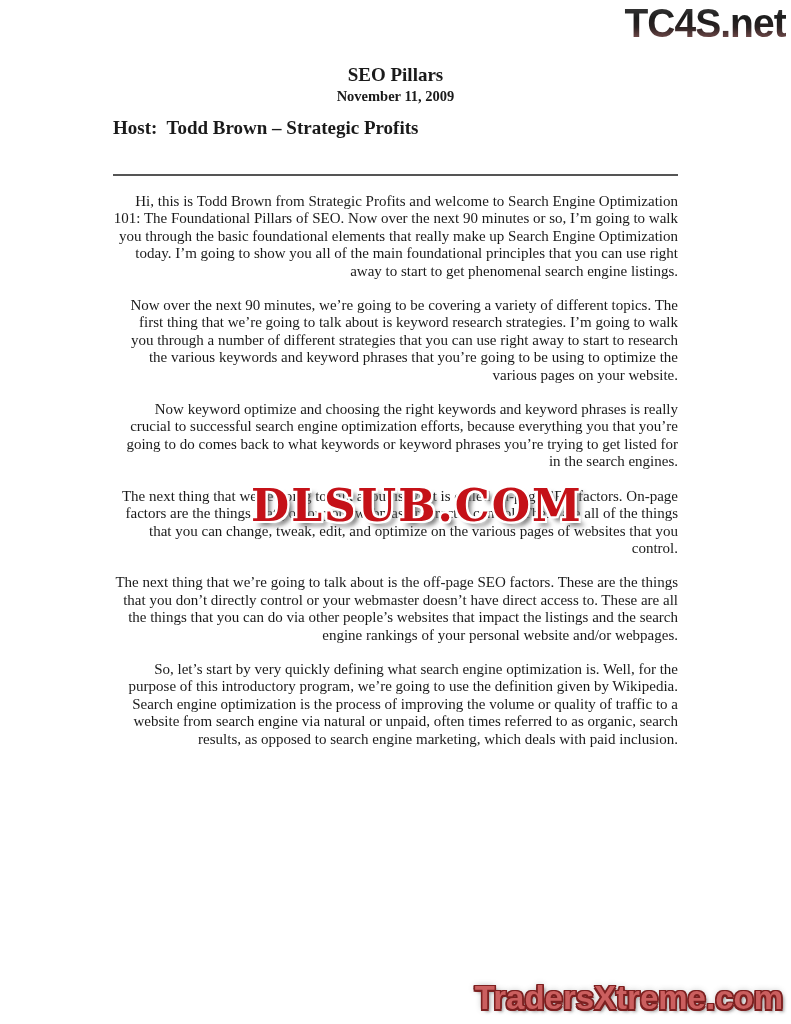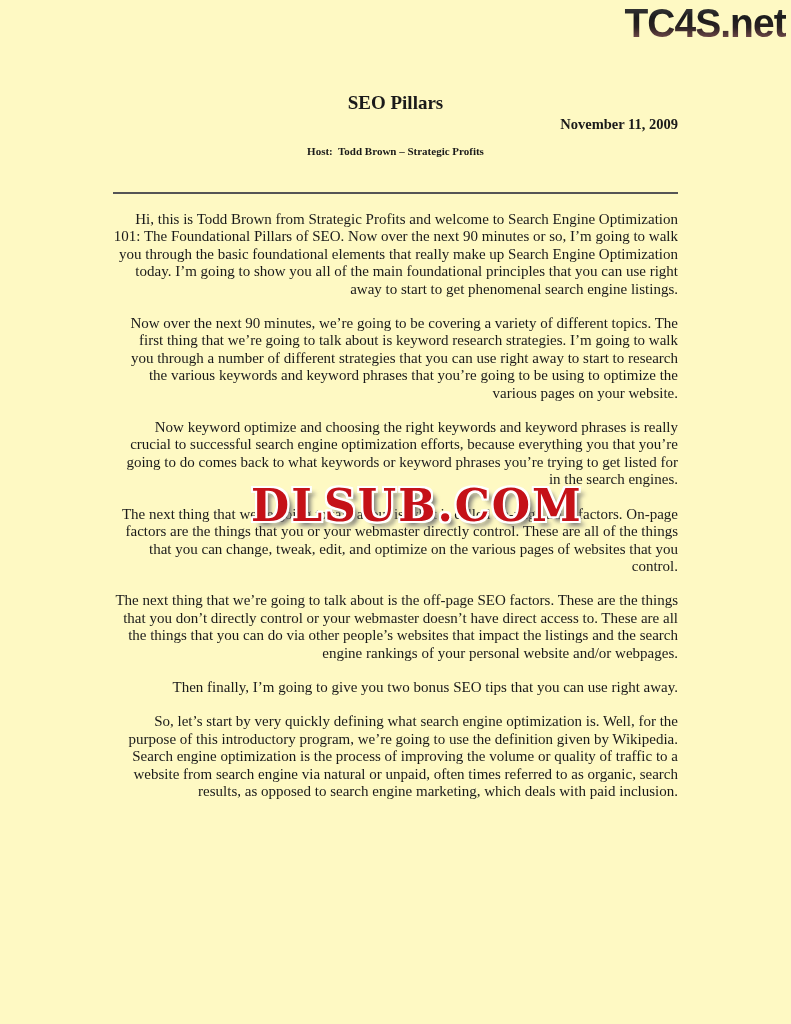--- a/index.html
+++ b/index.html
@@ -1,20 +1,20 @@
 <!DOCTYPE html>
 <html><head>
 <meta charset="utf-8">
 <style>
   html,body { margin:0; padding:0; background:#888; }
   .page {
     position:relative;
     width:791px; height:1024px;
     margin:0 auto;
-    background:#fef9c3;
+    background:#ffffff;
     overflow:hidden;
     font-family:"Liberation Serif", serif;
     color:#1a1a1a;
   }
 
   
   .top-logo {
     position:absolute; top:0px; right:5px;
     font-family:"Liberation Sans", sans-serif;
     font-weight:bold;
@@ -32,38 +32,38 @@
       color:transparent;
     }
   }
 
   
   .content {
     position:absolute; left:113px; top:0;
     width:565px;
   }
   .title {
-    margin-top:92px;
+    margin-top:64px;
     text-align:center;
     font-weight:bold;
     font-size:19px;
     line-height:22px;
   }
   .date {
     margin-top:1px;
-    text-align:right;
+    text-align:center;
     font-weight:bold;
     font-size:14.5px;
     line-height:18px;
   }
   .host {
     margin-top:12px;
-    text-align:center;
+    text-align:left;
     font-weight:bold;
-    font-size:11px;
+    font-size:19px;
     white-space:pre-wrap;
   }
   .rule {
     margin-top:35px;
     border:0;
     border-top:2px solid #555555;
     height:0;
   }
   .body-text { margin-top:4px; }
   .body-text p {
@@ -120,21 +120,21 @@
     <div class="date">November 11, 2009</div>
     <div class="host">Host:  Todd Brown – Strategic Profits</div>
     <hr class="rule">
 
     <div class="body-text">
       <p>Hi, this is Todd Brown from Strategic Profits and welcome to Search Engine Optimization 101: The Foundational Pillars of SEO. Now over the next 90 minutes or so, I’m going to walk you through the basic foundational elements that really make up Search Engine Optimization today. I’m going to show you all of the main foundational principles that you can use right away to start to get phenomenal search engine listings.</p>
       <p>Now over the next 90 minutes, we’re going to be covering a variety of different topics. The first thing that we’re going to talk about is keyword research strategies. I’m going to walk you through a number of different strategies that you can use right away to start to research the various keywords and keyword phrases that you’re going to be using to optimize the various pages on your website.</p>
       <p>Now keyword optimize and choosing the right keywords and keyword phrases is really crucial to successful search engine optimization efforts, because everything you that you’re going to do comes back to what keywords or keyword phrases you’re trying to get listed for in the search engines.</p>
       <p>The next thing that we’re going to talk about is what is called on-page SEO factors. On-page factors are the things that you or your webmaster directly control. These are all of the things that you can change, tweak, edit, and optimize on the various pages of websites that you control.</p>
       <p>The next thing that we’re going to talk about is the off-page SEO factors. These are the things that you don’t directly control or your webmaster doesn’t have direct access to. These are all the things that you can do via other people’s websites that impact the listings and the search engine rankings of your personal website and/or webpages.</p>
-      <p>Then finally, I’m going to give you two bonus SEO tips that you can use right away.</p>
       <p>So, let’s start by very quickly defining what search engine optimization is. Well, for the purpose of this introductory program, we’re going to use the definition given by Wikipedia. Search engine optimization is the process of improving the volume or quality of traffic to a website from search engine via natural or unpaid, often times referred to as organic, search results, as opposed to search engine marketing, which deals with paid inclusion.</p>
     </div>
   </div>
 
   <div class="watermark">DLSUB.COM</div>
 
+  <div class="bottom-logo">TradersXtreme.com</div>
 
 </div>
 
 </body></html>

